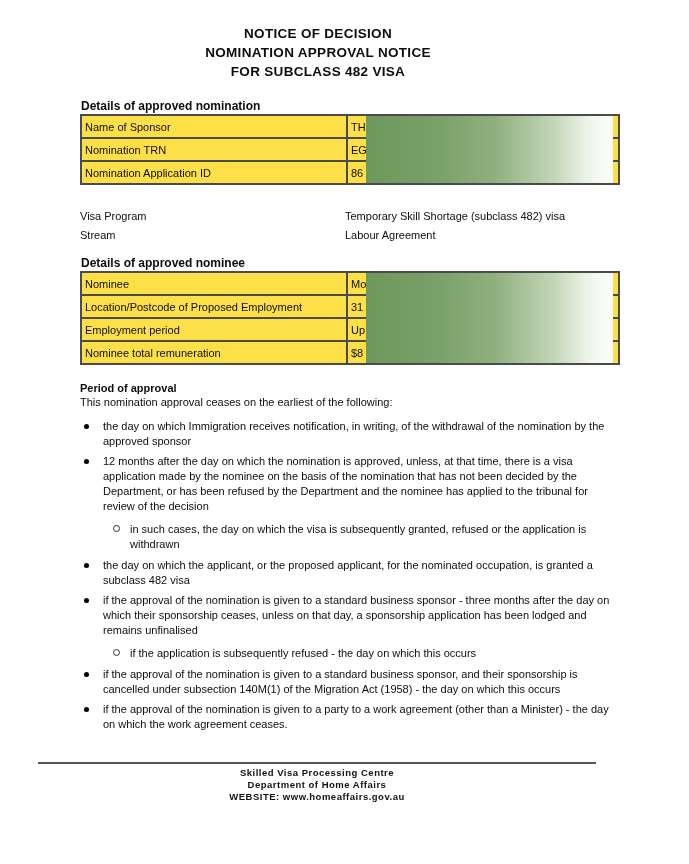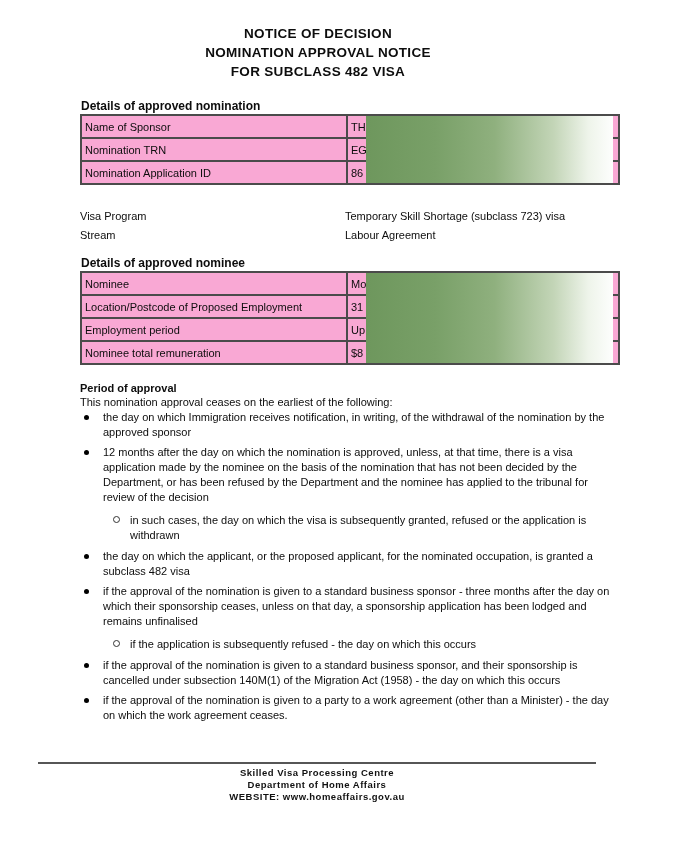--- a/index.html
+++ b/index.html
@@ -37,21 +37,21 @@
     border-collapse: separate;
     border-spacing: 0;
     border: 1px solid #4b4b4b;
     font-size: 11px;
   }
   table.detail-table td {
     border: 1px solid #4b4b4b;
     height: 19px;
     padding: 1px 3px;
     vertical-align: middle;
-    background: #f9a8d4;
+    background: #fde047;
   }
   td.label-cell { width: 258px; }
   td.value-cell { }
 
   .redaction-overlay {
     position: absolute;
     left: 286px;
     right: 7px;
     top: 2px;
     bottom: 2px;
@@ -70,21 +70,21 @@
     display: grid;
     grid-template-columns: 265px 1fr;
     font-size: 11px;
     line-height: 19px;
   }
 
   .period-block { margin-top: 16px; }
   .period-heading { font-weight: bold; font-size: 11px; line-height: 14px; margin: 0; }
   .period-intro { font-size: 11px; line-height: 15px; margin: 0; }
 
-  .bullet-list { }
+  .bullet-list { margin-top: 9px; }
   .bullet-item {
     position: relative;
     padding-left: 23px;
     margin-bottom: 5px;
     font-size: 11px;
     line-height: 15px;
     width: 517px;
   }
   .bullet-item .bullet-icon {
     position: absolute;
@@ -164,21 +164,21 @@
               <td class="value-cell">86</td>
             </tr>
           </tbody>
         </table>
         <div class="redaction-overlay"></div>
       </div>
     </div>
 
     <div class="program-grid">
       <div>Visa Program</div>
-      <div>Temporary Skill Shortage (subclass 723) visa</div>
+      <div>Temporary Skill Shortage (subclass 482) visa</div>
       <div>Stream</div>
       <div>Labour Agreement</div>
     </div>
 
     <div class="nominee-block">
       <div class="section-heading">Details of approved nominee</div>
       <div class="table-wrap">
         <table class="detail-table">
           <tbody>
             <tr>

